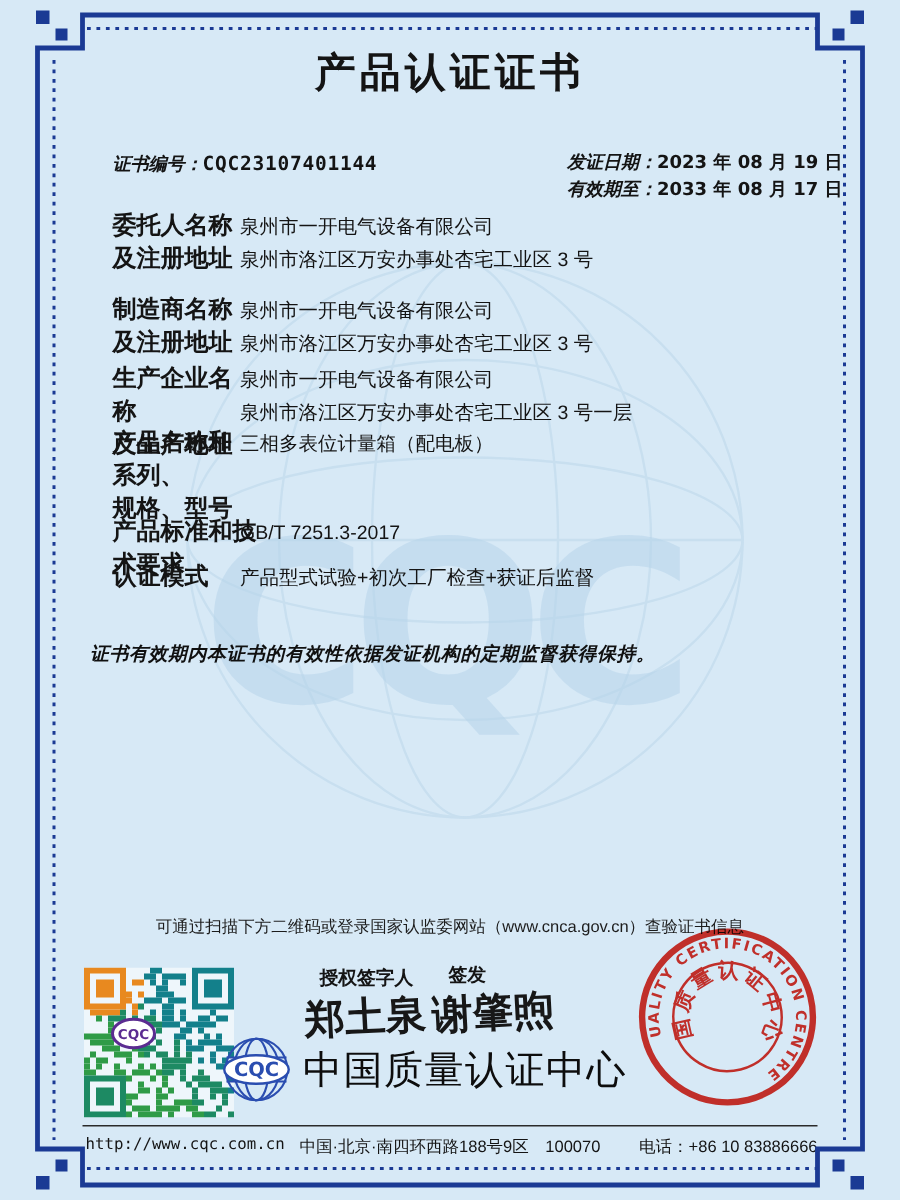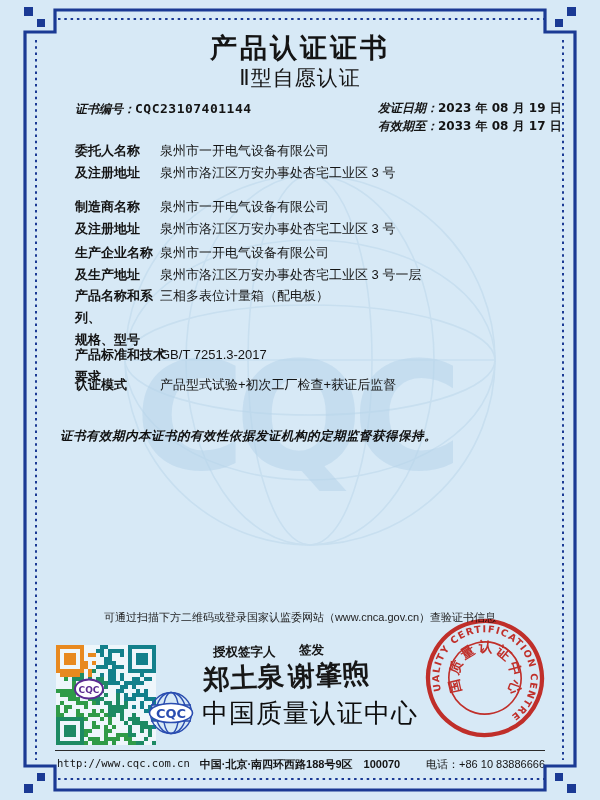--- a/index.html
+++ b/index.html
@@ -23,21 +23,21 @@
   .subtitle{left:0;right:0;top:64px;text-align:center;font-size:21px;letter-spacing:1px;z-index:2;}
   .kai{font-family:"Liberation Serif","DejaVu Serif",serif;font-style:italic;font-weight:700;}
   .certno-row{left:75px;top:101px;font-size:12px;z-index:2;}
   .certno-val{font-family:"DejaVu Sans Mono",monospace;font-style:normal;font-weight:bold;
               font-size:13px;letter-spacing:.5px;}
   .dates{left:378px;top:99px;font-size:12px;line-height:18px;z-index:2;}
   .dates .num{font-style:normal;font-weight:bold;font-family:"DejaVu Sans",sans-serif;font-size:12px;}
 
   
   .field{left:75px;width:470px;display:flex;z-index:2;}
-  .f-label{width:85px;flex:0 0 85px;font-weight:bold;font-size:13px;line-height:22px;}
+  .f-label{width:85px;flex:0 0 85px;font-weight:bold;font-size:16px;line-height:22px;}
   .f-label span{display:block;}
   .f-label.wide{width:100px;flex:0 0 100px;}
   .f-value{flex:1;font-size:13px;line-height:22px;margin-left:0;}
   .f-value span{display:block;}
   .f-value .spec0{line-height:19px;}
   .f-value .spec1{line-height:17.5px;}
   .field.prod .f-value{margin-top:1px;}
 
   
   .stmt{left:60px;width:480px;font-size:12.5px;color:#101010;z-index:2;letter-spacing:.5px;}
@@ -53,21 +53,21 @@
   .org-row{left:148px;top:690px;display:flex;align-items:center;z-index:2;}
   .org-name{font-size:26px;font-weight:500;color:#0d0d0d;margin-left:8px;letter-spacing:1px;}
 
   
   .stamp{left:424px;top:617px;z-index:4;opacity:.93;mix-blend-mode:multiply;
          transform:rotate(-14deg);}
 
   
   .rule{left:55px;top:750px;width:490px;height:1px;background:#2a2a2a;z-index:2;}
   .f-web{left:57px;top:757px;font-size:10.5px;font-family:"DejaVu Sans Mono",monospace;z-index:2;}
-  .f-addr{left:0;right:0;top:757px;text-align:center;font-size:11px;z-index:2;font-weight:bold;}
+  .f-addr{left:0;right:0;top:757px;text-align:center;font-size:11px;z-index:2;}
   .f-tel{right:55px;top:757px;font-size:11px;z-index:2;}
 </style>
 </head>
 <body>
 
 <div class="page">
 
   <svg class="wm-globe" width="400" height="400" viewBox="0 0 400 400">
     <g fill="none" stroke="#bcd7eb" stroke-width="1.6">
       <circle cx="200" cy="200" r="185"></circle>
@@ -94,21 +94,20 @@
       <rect x="567" y="7" width="9" height="9"></rect>
         <rect x="555" y="19" width="8" height="8"></rect>
       <rect x="24" y="784" width="9" height="9"></rect>
         <rect x="37" y="773" width="8" height="8"></rect>
       <rect x="567" y="784" width="9" height="9"></rect>
         <rect x="555" y="773" width="8" height="8"></rect>
     </g>
   </svg>
 
   <div class="abs title">产品认证证书</div>
-  <div class="abs subtitle">Ⅱ型自愿认证</div>
 
   <div class="abs certno-row kai">
     <span>证书编号：</span><span class="certno-val">CQC23107401144</span>
   </div>
   <div class="abs dates kai">
     <div><span>发证日期：</span><span class="num">2023 年 08 月 19 日</span></div>
     <div><span>有效期至：</span><span class="num">2033 年 08 月 17 日</span></div>
   </div>
 
   <div class="abs field" style="top:140px">

